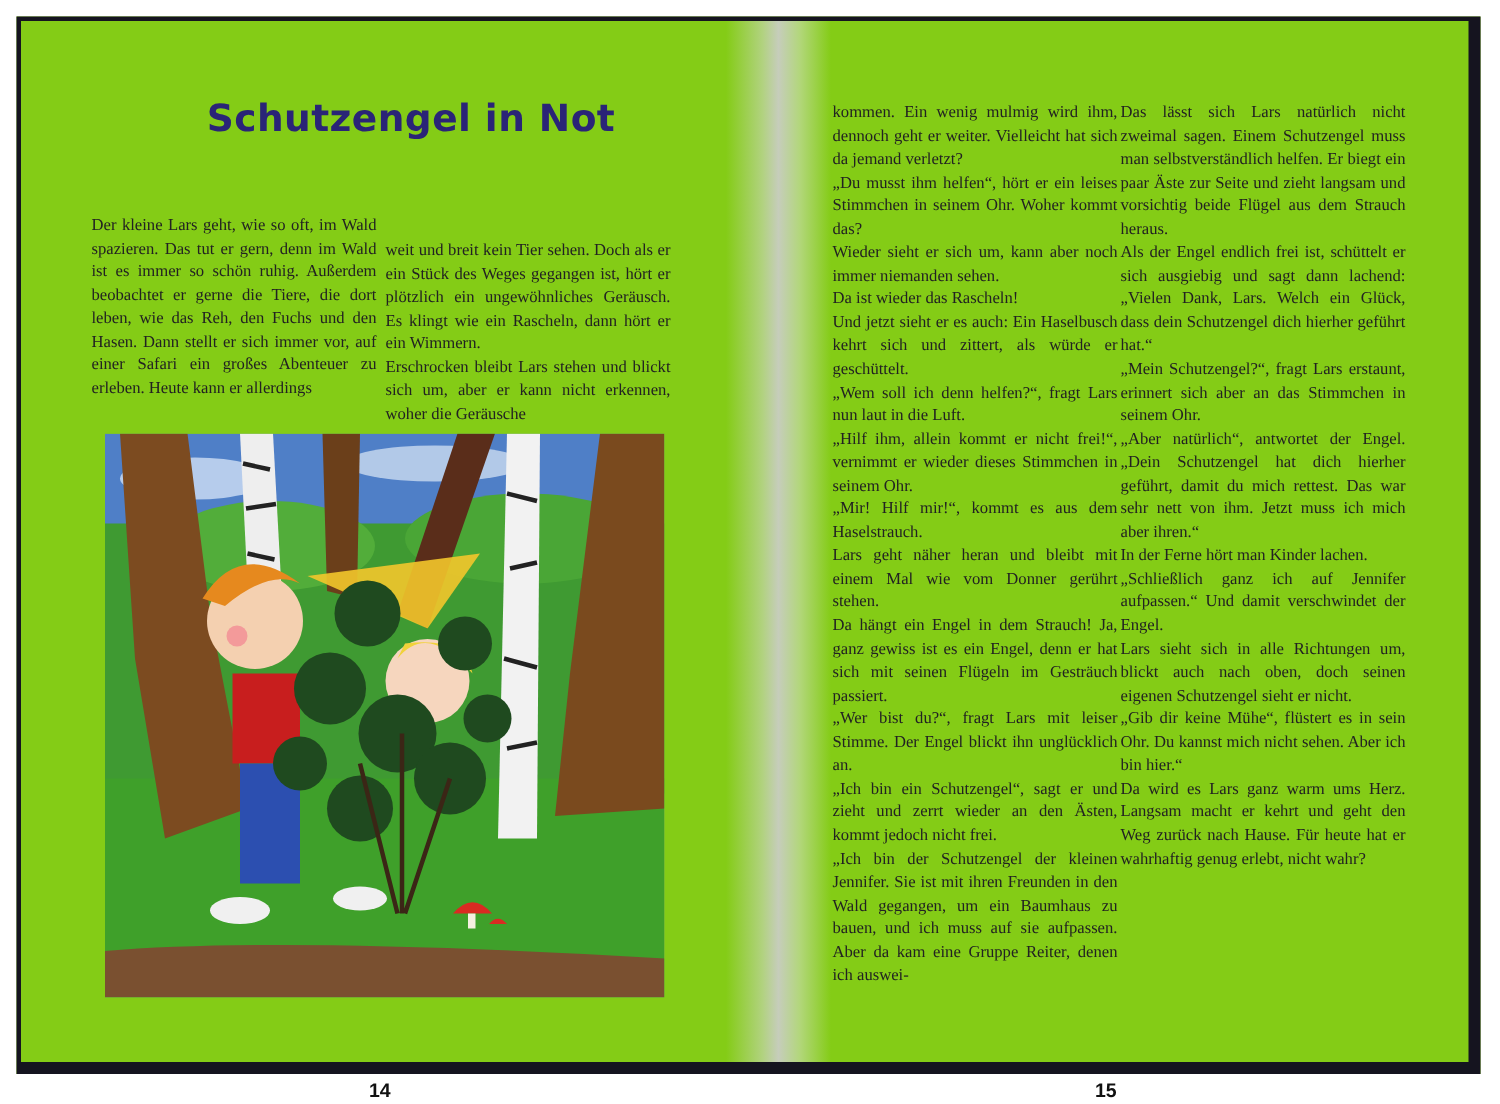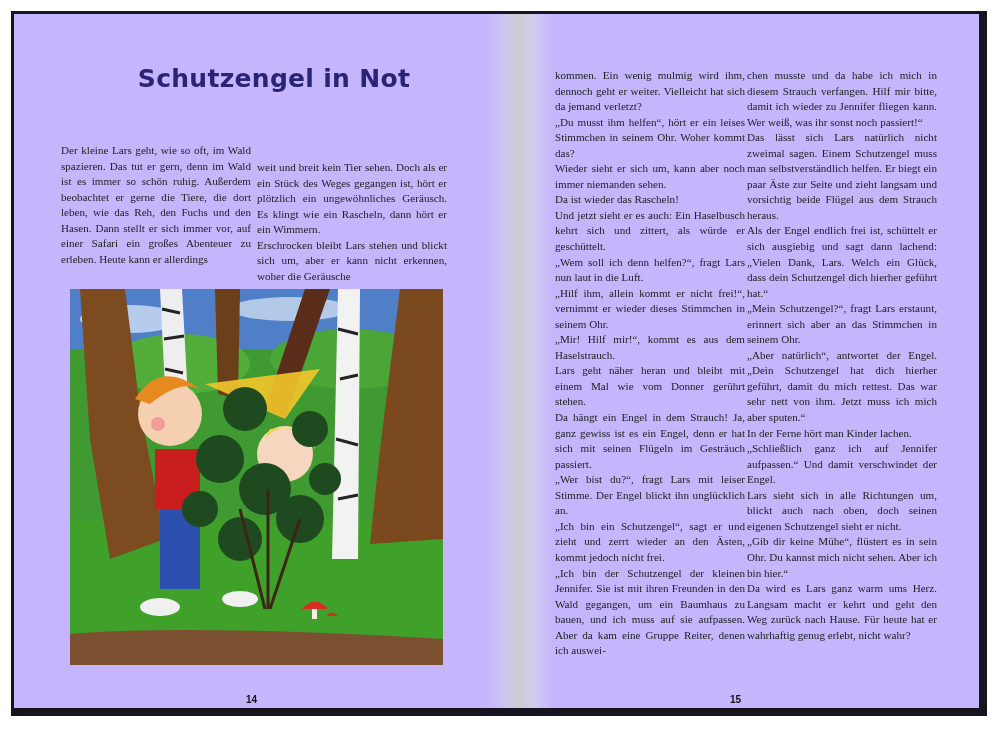--- a/index.html
+++ b/index.html
@@ -1,30 +1,30 @@
 <!DOCTYPE html>
 <html><head>
 <meta charset="utf-8">
 <style>
   html, body { margin:0; padding:0; background:#ffffff; }
   body { width:1000px; height:736px; position:relative; overflow:hidden; font-family:"DejaVu Sans", sans-serif; }
-  .book { position:absolute; left:11px; top:11px; width:976px; height:705px; background:#c4b5fd;
+  .book { position:absolute; left:11px; top:11px; width:976px; height:705px; background:#84cc16;
           border-top:3px solid #15141f; border-left:3px solid #15141f; border-bottom:8px solid #15141f; border-right:8px solid #15141f; box-sizing:border-box; }
   .gutter { position:absolute; left:470px; top:0; width:70px; height:100%;
             background:linear-gradient(to right, rgba(255,255,255,0) 0%, rgba(215,215,215,0.55) 35%, rgba(205,205,205,0.9) 50%, rgba(225,225,225,0.5) 70%, rgba(255,255,255,0) 100%); }
   .title { position:absolute; left:50px; top:50px; width:420px; text-align:center; color:#2a2477;
            font-family:"DejaVu Sans", sans-serif; font-weight:bold; font-size:25px; letter-spacing:0.3px; }
   .col { position:absolute; font-family:Liberation Serif, serif; font-size:11.1px; line-height:15.55px; color:#222; text-align:justify; }
   .col p { margin:0; text-indent:0; }
   .col-l1 { left:47px; top:129px; width:190px; }
   .col-l2 { left:243px; top:146px; width:190px; }
   .col-r1 { left:541px; top:54px; width:190px; }
   .col-r2 { left:733px; top:54px; width:190px; }
   .illus { position:absolute; left:56px; top:275px; width:373px; height:376px; overflow:hidden; }
-  .pagenum { position:absolute; top:680px; font-size:10px; font-weight:bold; color:#111; font-family:"Liberation Sans", sans-serif; }
+  .pagenum { position:absolute; top:705px; font-size:13px; font-weight:bold; color:#111; font-family:"Liberation Sans", sans-serif; }
 </style>
 </head>
 <body>
 
 <div class="book">
   <div class="gutter"></div>
 
   <div class="title">Schutzengel in Not</div>
 
   <div class="col col-l1">
@@ -95,25 +95,24 @@
     <p>„Wem soll ich denn helfen?“, fragt Lars nun laut in die Luft.</p>
     <p>„Hilf ihm, allein kommt er nicht frei!“, vernimmt er wieder dieses Stimmchen in seinem Ohr.</p>
     <p>„Mir! Hilf mir!“, kommt es aus dem Haselstrauch.</p>
     <p>Lars geht näher heran und bleibt mit einem Mal wie vom Donner gerührt stehen.</p>
     <p>Da hängt ein Engel in dem Strauch! Ja, ganz gewiss ist es ein Engel, denn er hat sich mit seinen Flügeln im Gesträuch passiert.</p>
     <p>„Wer bist du?“, fragt Lars mit leiser Stimme. Der Engel blickt ihn unglücklich an.</p>
     <p>„Ich bin ein Schutzengel“, sagt er und zieht und zerrt wieder an den Ästen, kommt jedoch nicht frei.</p>
     <p>„Ich bin der Schutzengel der kleinen Jennifer. Sie ist mit ihren Freunden in den Wald gegangen, um ein Baumhaus zu bauen, und ich muss auf sie aufpassen. Aber da kam eine Gruppe Reiter, denen ich auswei-</p>
   </div>
   <div class="col col-r2">
-    <p>chen musste und da habe ich mich in diesem Strauch verfangen. Hilf mir bitte, damit ich wieder zu Jennifer fliegen kann. Wer weiß, was ihr sonst noch passiert!“</p>
     <p>Das lässt sich Lars natürlich nicht zweimal sagen. Einem Schutzengel muss man selbstverständlich helfen. Er biegt ein paar Äste zur Seite und zieht langsam und vorsichtig beide Flügel aus dem Strauch heraus.</p>
     <p>Als der Engel endlich frei ist, schüttelt er sich ausgiebig und sagt dann lachend: „Vielen Dank, Lars. Welch ein Glück, dass dein Schutzengel dich hierher geführt hat.“</p>
     <p>„Mein Schutzengel?“, fragt Lars erstaunt, erinnert sich aber an das Stimmchen in seinem Ohr.</p>
-    <p>„Aber natürlich“, antwortet der Engel. „Dein Schutzengel hat dich hierher geführt, damit du mich rettest. Das war sehr nett von ihm. Jetzt muss ich mich aber sputen.“</p>
+    <p>„Aber natürlich“, antwortet der Engel. „Dein Schutzengel hat dich hierher geführt, damit du mich rettest. Das war sehr nett von ihm. Jetzt muss ich mich aber ihren.“</p>
     <p>In der Ferne hört man Kinder lachen.</p>
     <p>„Schließlich ganz ich auf Jennifer aufpassen.“ Und damit verschwindet der Engel.</p>
     <p>Lars sieht sich in alle Richtungen um, blickt auch nach oben, doch seinen eigenen Schutzengel sieht er nicht.</p>
     <p>„Gib dir keine Mühe“, flüstert es in sein Ohr. Du kannst mich nicht sehen. Aber ich bin hier.“</p>
     <p>Da wird es Lars ganz warm ums Herz. Langsam macht er kehrt und geht den Weg zurück nach Hause. Für heute hat er wahrhaftig genug erlebt, nicht wahr?</p>
   </div>
 
   <div class="pagenum" style="left:716px;">15</div>
 </div>
 

